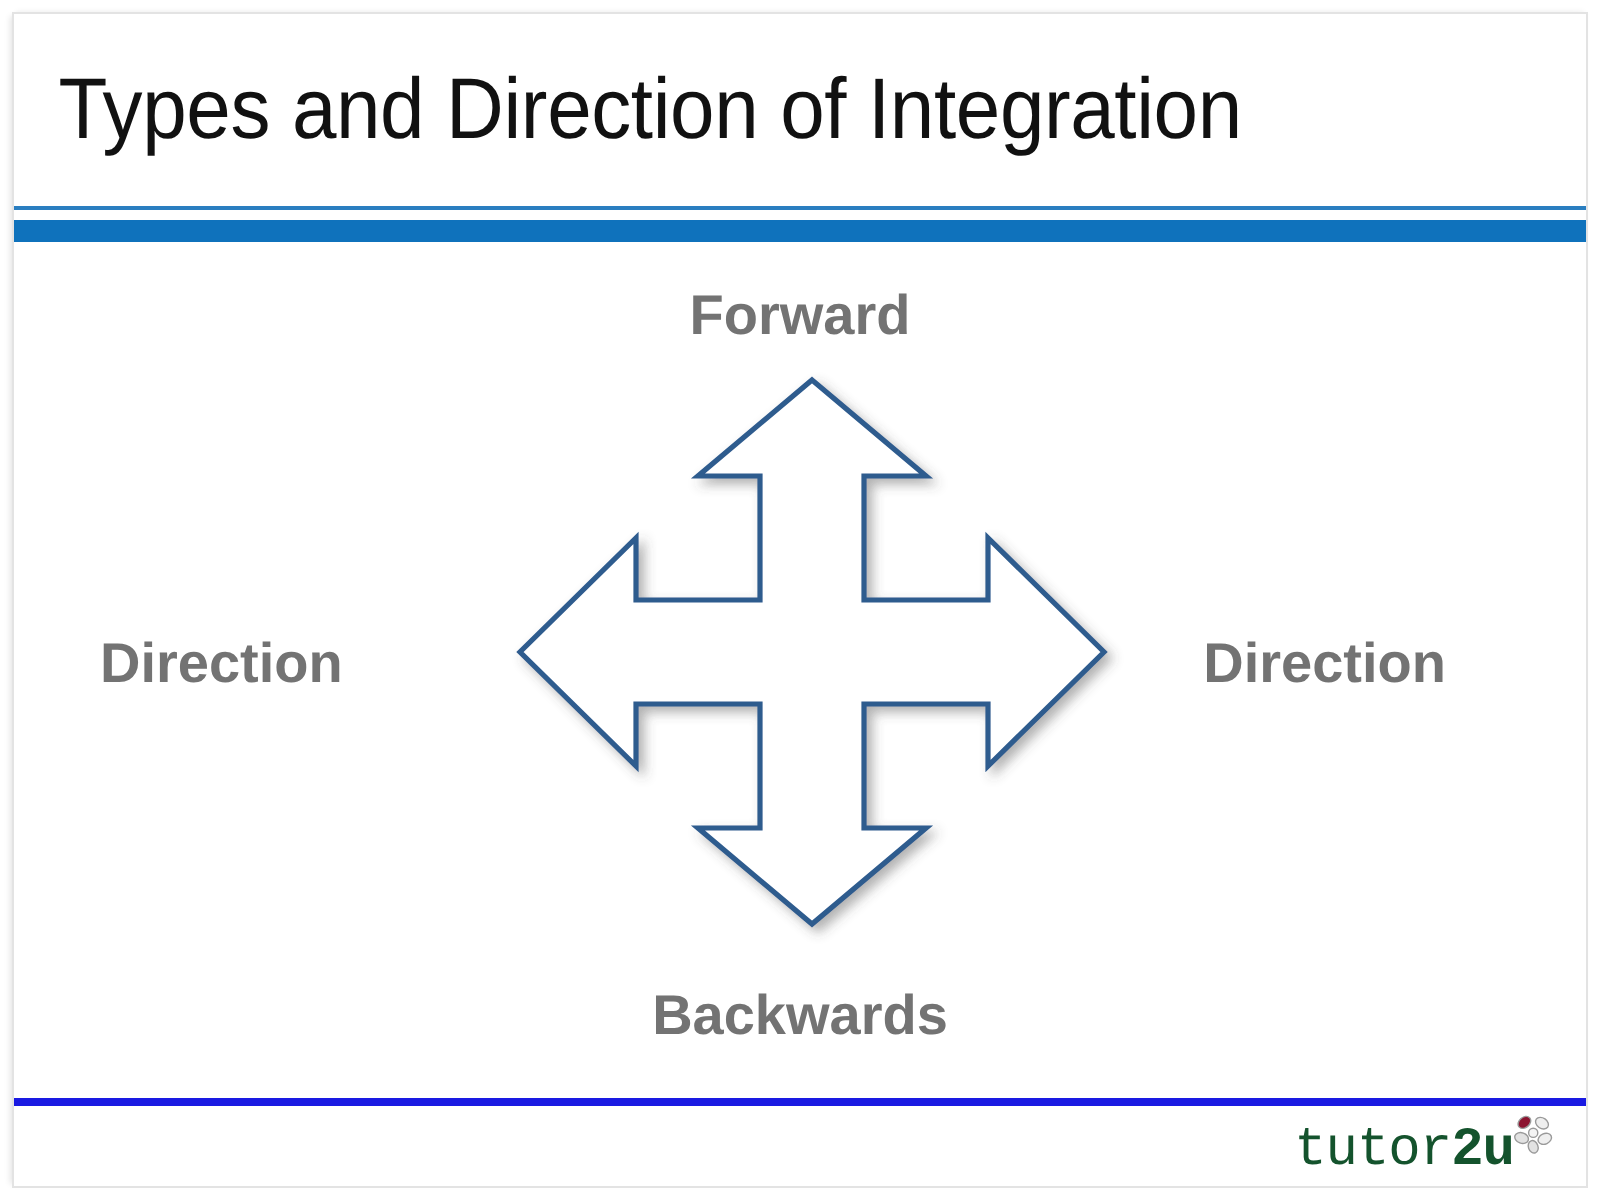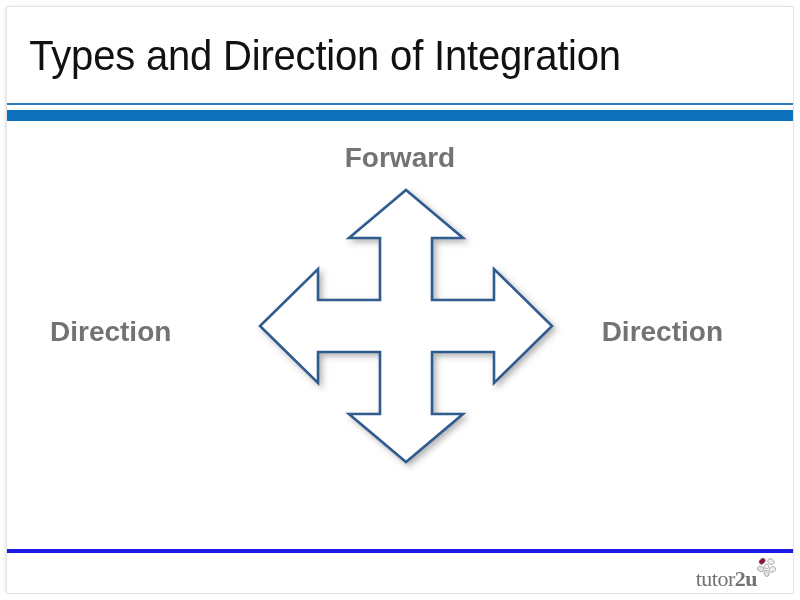--- a/index.html
+++ b/index.html
@@ -141,23 +141,23 @@
   
   .logo {
     position: absolute;
     right: 22px;
     bottom: 10px;
     display: flex;
     align-items: flex-end;
     height: 34px;
   }
   .logo-text {
-    font-family: Liberation Serif, serif;
-    font-size: 22px;
-    color: #737373;
+    font-family: Liberation Mono, monospace;
+    font-size: 27px;
+    color: #14532d;
     line-height: 1;
     letter-spacing: -0.5px;
   }
   .logo-text .bold { font-weight: bold; }
   .logo-mark {
     position: relative;
     width: 22px;
     height: 22px;
     margin-left: -1px;
     margin-bottom: 12px;
@@ -179,20 +179,21 @@
   <div class="rule-thick"></div>
 
   <div class="diagram">
 
     <div class="lbl lbl-forward">Forward</div>
 
     <div class="lbl lbl-horizontal">Direction</div>
 
     <div class="lbl lbl-vertical">Direction</div>
 
+    <div class="lbl lbl-backwards">Backwards</div>
 
     <div class="cross-arrow-wrap">
       <svg viewBox="0 0 300 280" xmlns="http://www.w3.org/2000/svg" aria-hidden="true">
         <defs>
           <filter id="softShadow" x="-25%" y="-25%" width="160%" height="160%">
             <feDropShadow dx="3" dy="3" stdDeviation="3" flood-color="#4a4a4a" flood-opacity="0.42"></feDropShadow>
           </filter>
         </defs>
 
         <polygon points="150,4 207,52 176,52 176,114 238,114 238,83 296,140 238,197 238,166 176,166 176,228 207,228 150,276 93,228 124,228 124,166 62,166 62,197 4,140 62,83 62,114 124,114 124,52 93,52" fill="#ffffff" stroke="#2f5b8e" stroke-width="2.6" stroke-linejoin="miter" filter="url(#softShadow)"></polygon>

